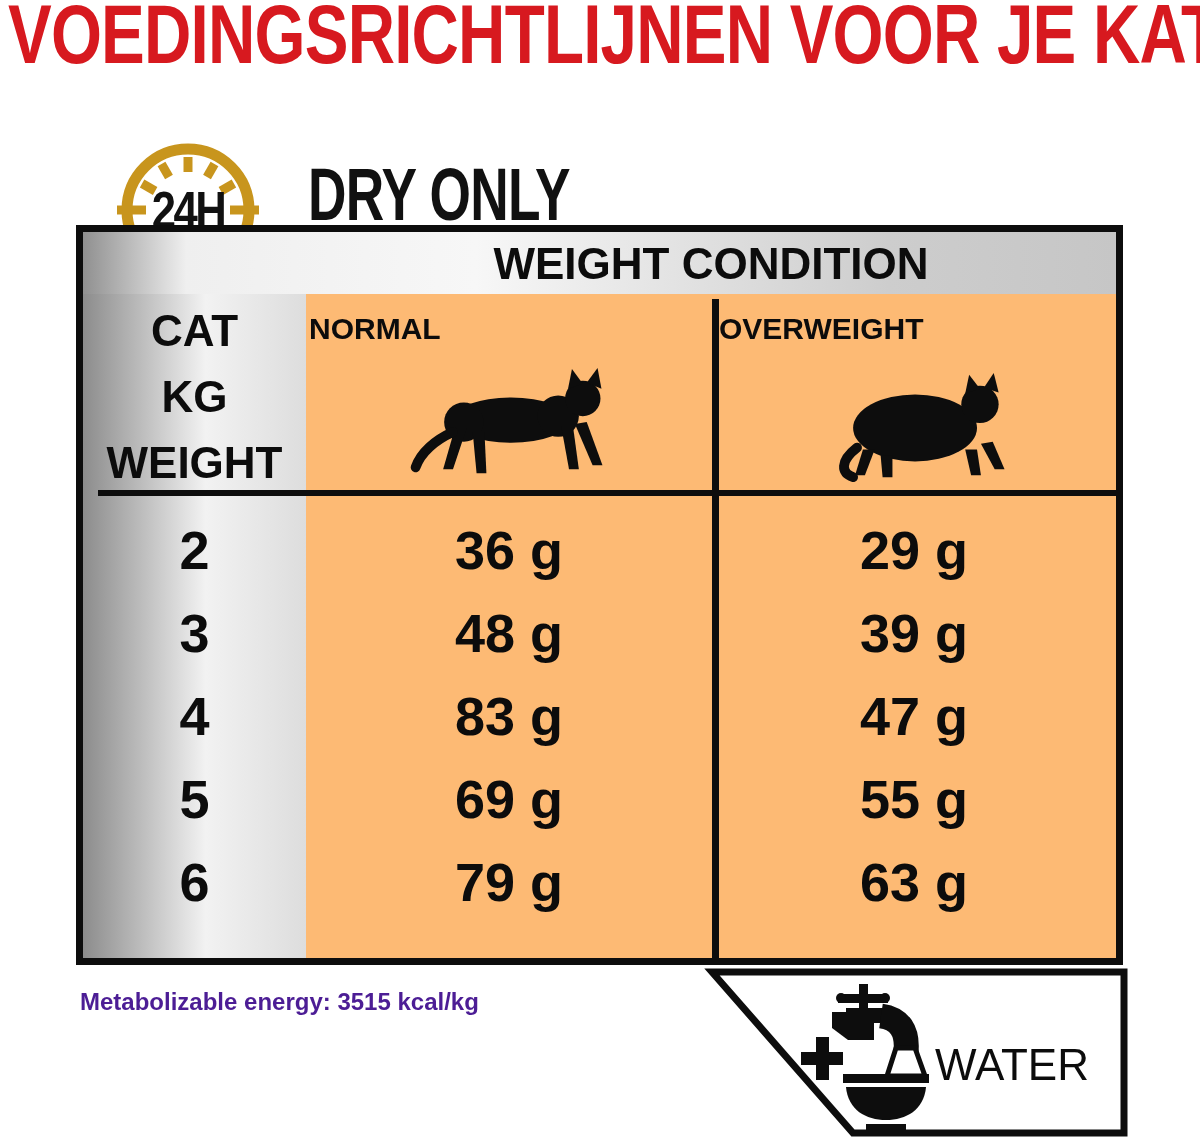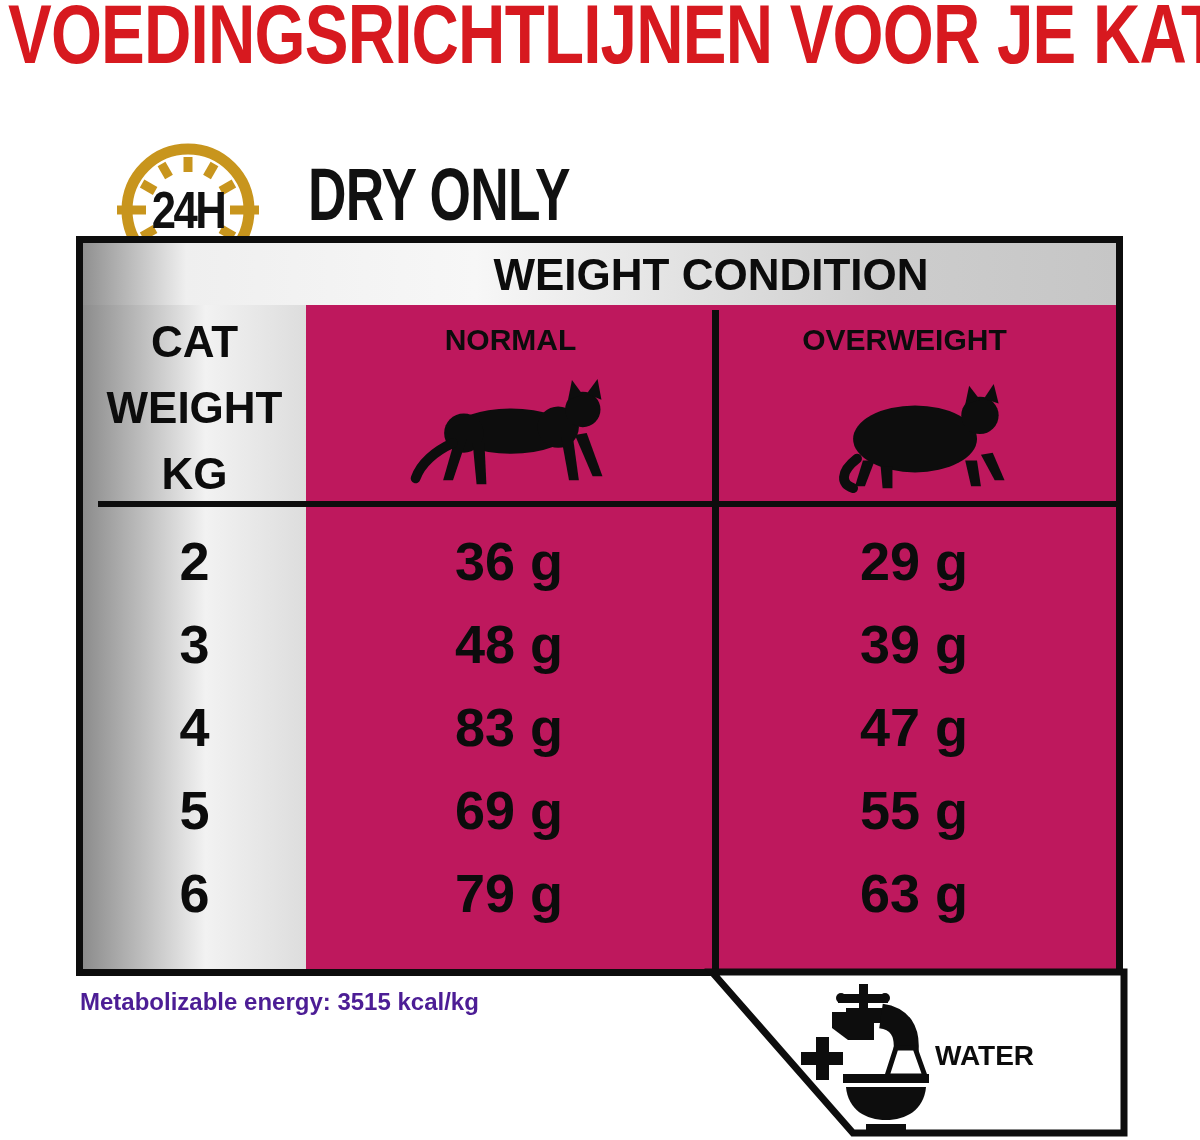--- a/index.html
+++ b/index.html
@@ -23,42 +23,42 @@
     transform:scaleX(.84);transform-origin:center;
   }
   
   .dry-only{
     position:absolute;left:308px;top:158px;
     font-size:74px;font-weight:bold;line-height:1;white-space:nowrap;letter-spacing:-1px;
     transform:scaleX(.72);transform-origin:left top;color:#111;
   }
   
   .guide-table{
-    position:absolute;left:76px;top:236px;width:1047px;height:740px;
-    border:7px solid #0d0d0d;background:#be185d;box-sizing:border-box;z-index:2;padding-left:11px;
+    position:absolute;left:76px;top:225px;width:1047px;height:740px;
+    border:7px solid #0d0d0d;background:#fdba74;box-sizing:border-box;z-index:2;padding-left:11px;
   }
   .band{
     position:absolute;left:0;top:0;right:0;height:62px;display:flex;
     background:linear-gradient(90deg,#909090 0%,#efefef 10%,#f7f7f7 38%,#cdcdcd 78%,#c6c6c6 100%);
   }
   .band-spacer{width:223px;}
   .band-label{
     flex:1;text-align:center;line-height:64px;
     font-size:44px;font-weight:bold;color:#0c0c0c;letter-spacing:0px;
   }
   .side-col{
     position:absolute;left:0;top:62px;width:223px;bottom:0;
     background:linear-gradient(90deg,#8c8c8c 0%,#f2f2f2 55%,#dddddd 100%);
   }
   .row-header{
     position:absolute;left:0;top:66px;width:223px;text-align:center;
     font-size:44px;font-weight:bold;line-height:1.5;color:#0c0c0c;
   }
   .col-label{
-    position:absolute;top:80px;text-align:center;
+    position:absolute;top:80px;text-align:left;
     font-size:30px;font-weight:bold;letter-spacing:0px;color:#0c0c0c;
   }
   .col-label.normal{left:226px;width:403px;}
   .col-label.overweight{left:636px;width:371px;}
   .cat-box{position:absolute;top:128px;height:132px;display:flex;align-items:center;justify-content:center;}
   .cat-box.normal{left:226px;width:403px;}
   .cat-box.overweight{left:636px;width:397px;}
   .header-rule{position:absolute;left:15px;right:0;top:258px;height:6px;background:#0d0d0d;}
   .col-divider{position:absolute;left:629px;width:7px;top:67px;bottom:0;background:#0d0d0d;}
   .rows{
@@ -71,21 +71,21 @@
   .cell.normal{width:406px;}
   .cell.overweight{flex:1;}
   
   .energy-note{
     position:absolute;left:80px;top:988px;
     font-size:24px;font-weight:bold;color:#4c1d95;white-space:nowrap;
   }
   .water-box{position:absolute;left:700px;top:968px;width:430px;height:172px;z-index:3;}
   .water-label{
     position:absolute;left:935px;top:1040px;
-    font-size:28px;font-weight:bold;color:#0c0c0c;z-index:4;
+    font-size:44px;font-weight:normal;color:#0c0c0c;z-index:4;
   }
 </style>
 </head>
 <body>
 
 <div class="title">VOEDINGSRICHTLIJNEN VOOR JE KAT</div>
 
 <div class="clock">
   <svg width="144" height="150" viewBox="0 0 144 150">
     <circle cx="72" cy="74" r="61" fill="none" stroke="#c8951d" stroke-width="11"></circle>
@@ -113,22 +113,22 @@
 
   <div class="band">
     <div class="band-spacer"></div>
     <div class="band-label">WEIGHT CONDITION</div>
   </div>
 
   <div class="side-col"></div>
 
   <div class="row-header">
     <div>CAT</div>
+    <div>KG</div>
     <div>WEIGHT</div>
-    <div>KG</div>
   </div>
 
   <div class="col-label normal">NORMAL</div>
   <div class="col-label overweight">OVERWEIGHT</div>
 
   <div class="cat-box normal">
     <svg width="214" height="118" viewBox="0 0 210 120" fill="#0d0d0d">
       <ellipse cx="105" cy="54" rx="60" ry="23"></ellipse>
       <circle cx="153" cy="50" r="21"></circle>
       <circle cx="57" cy="56" r="20"></circle>

